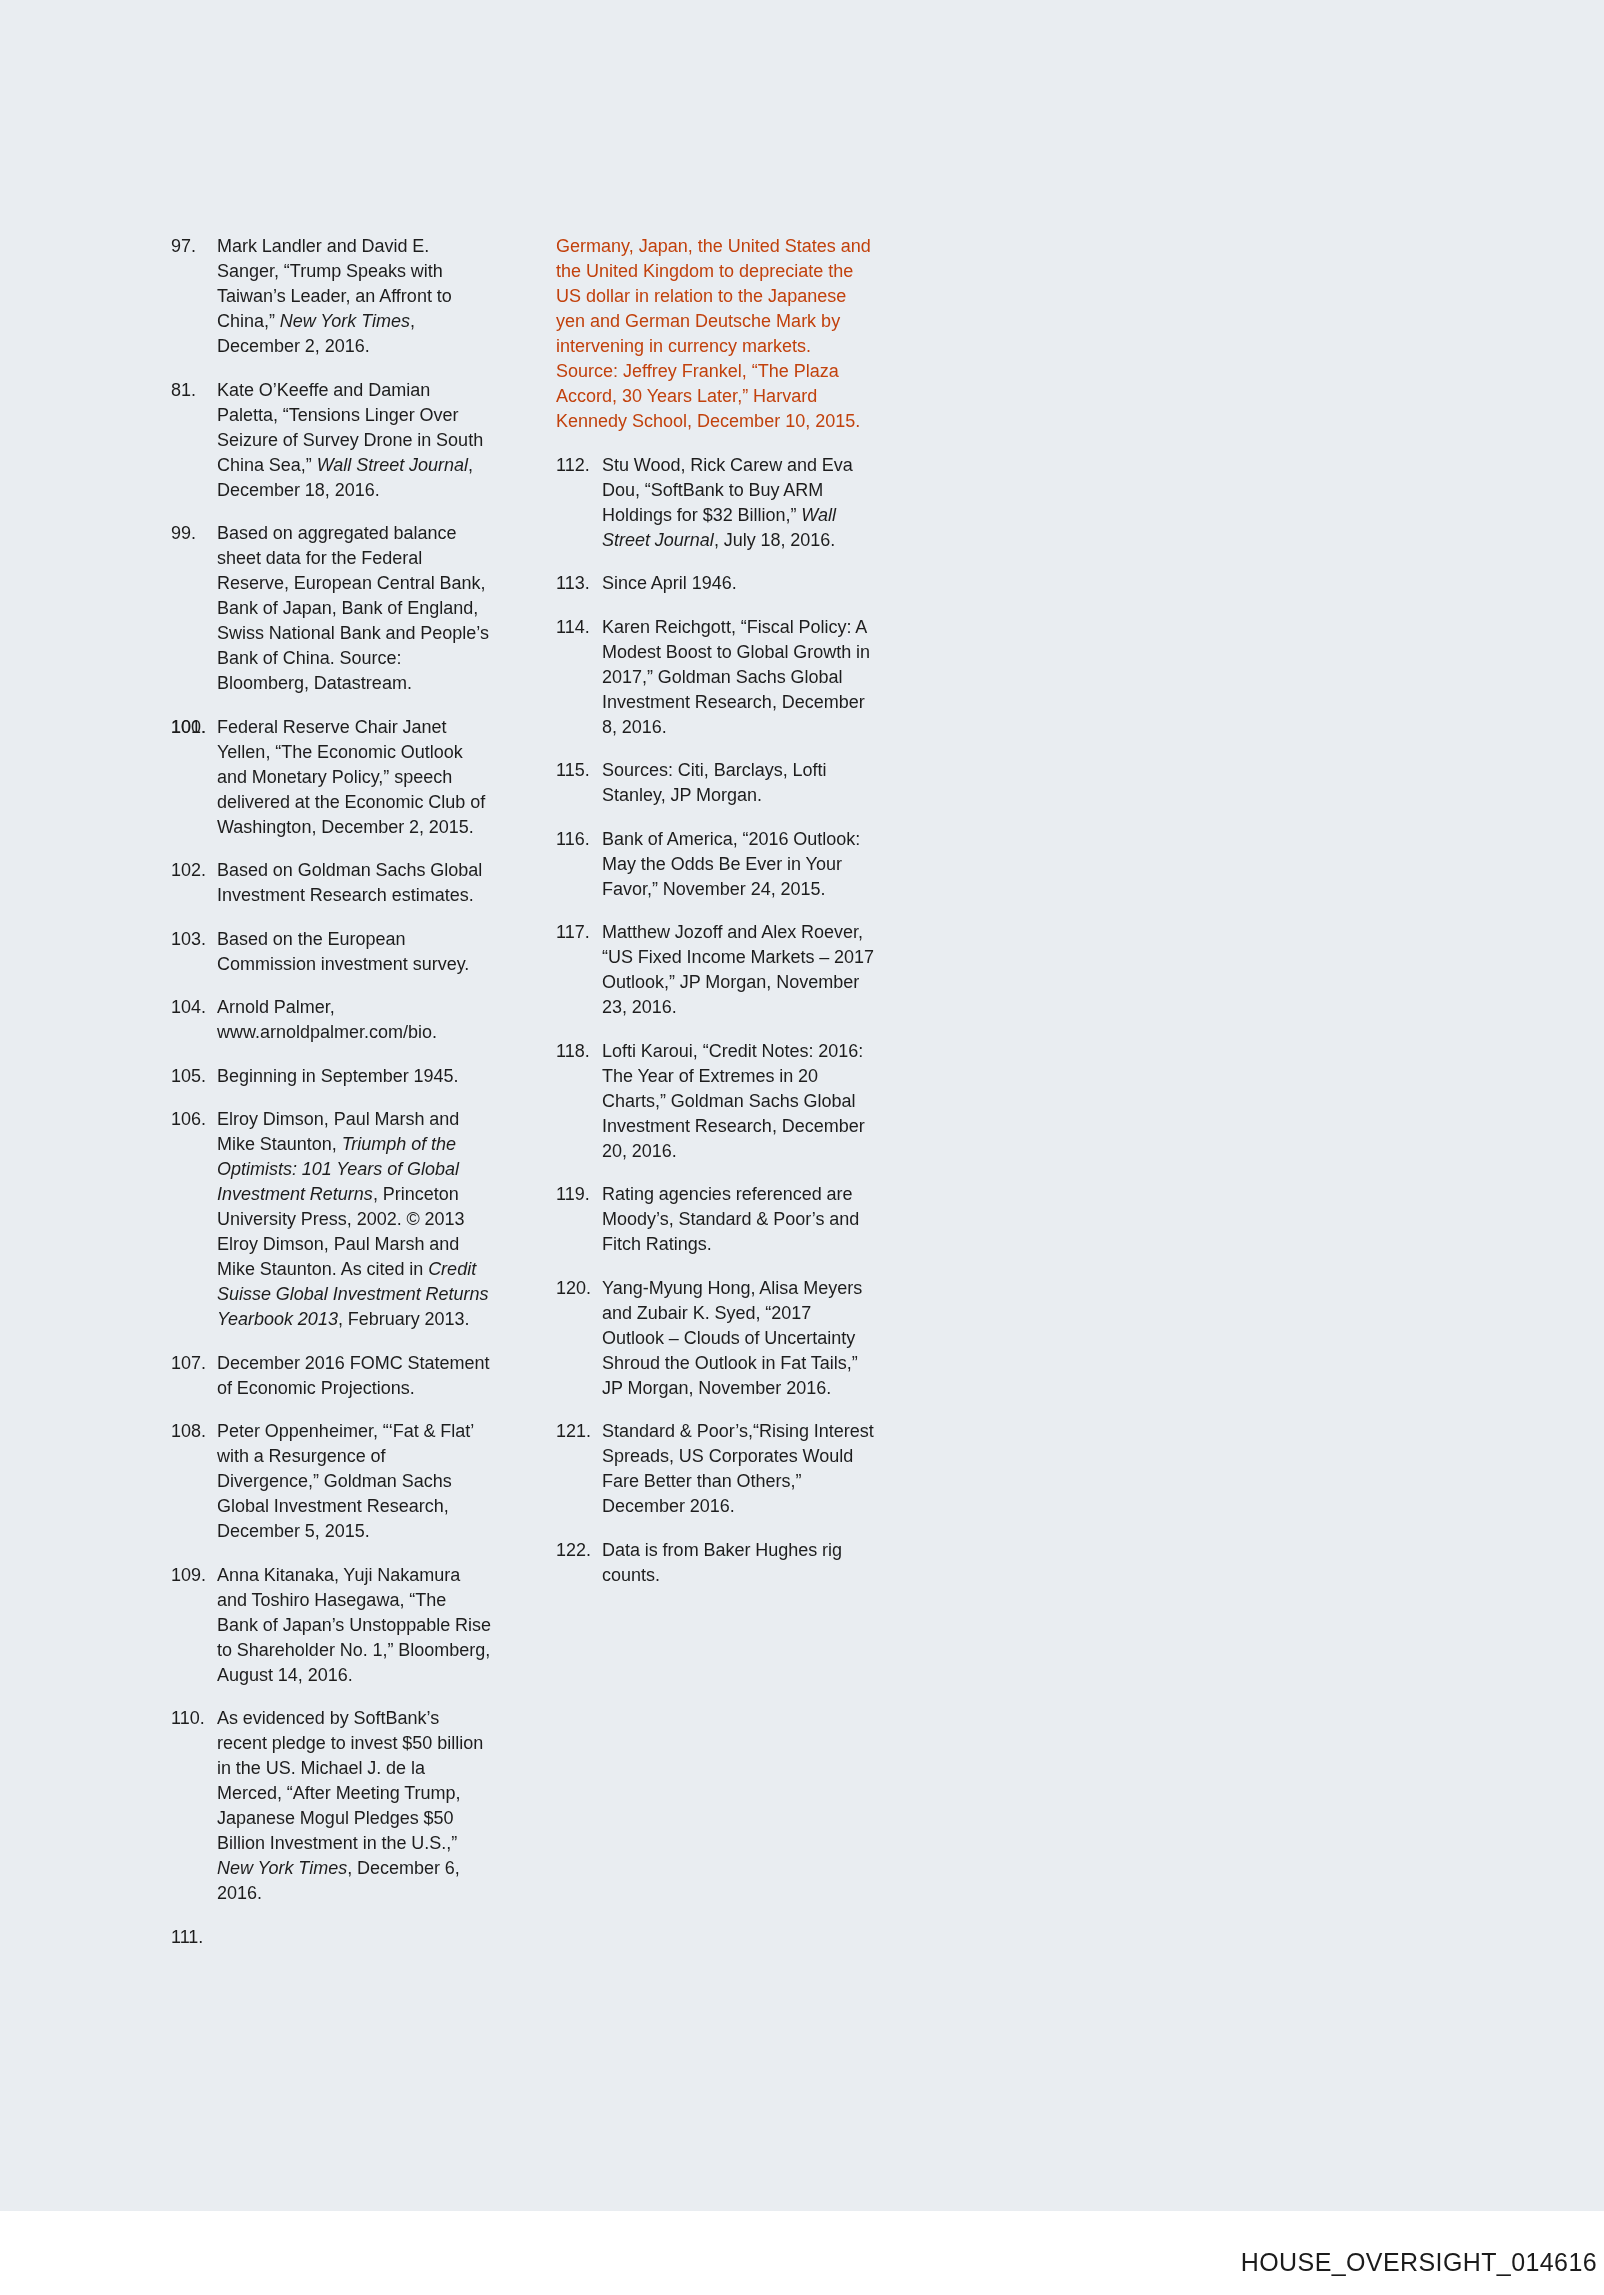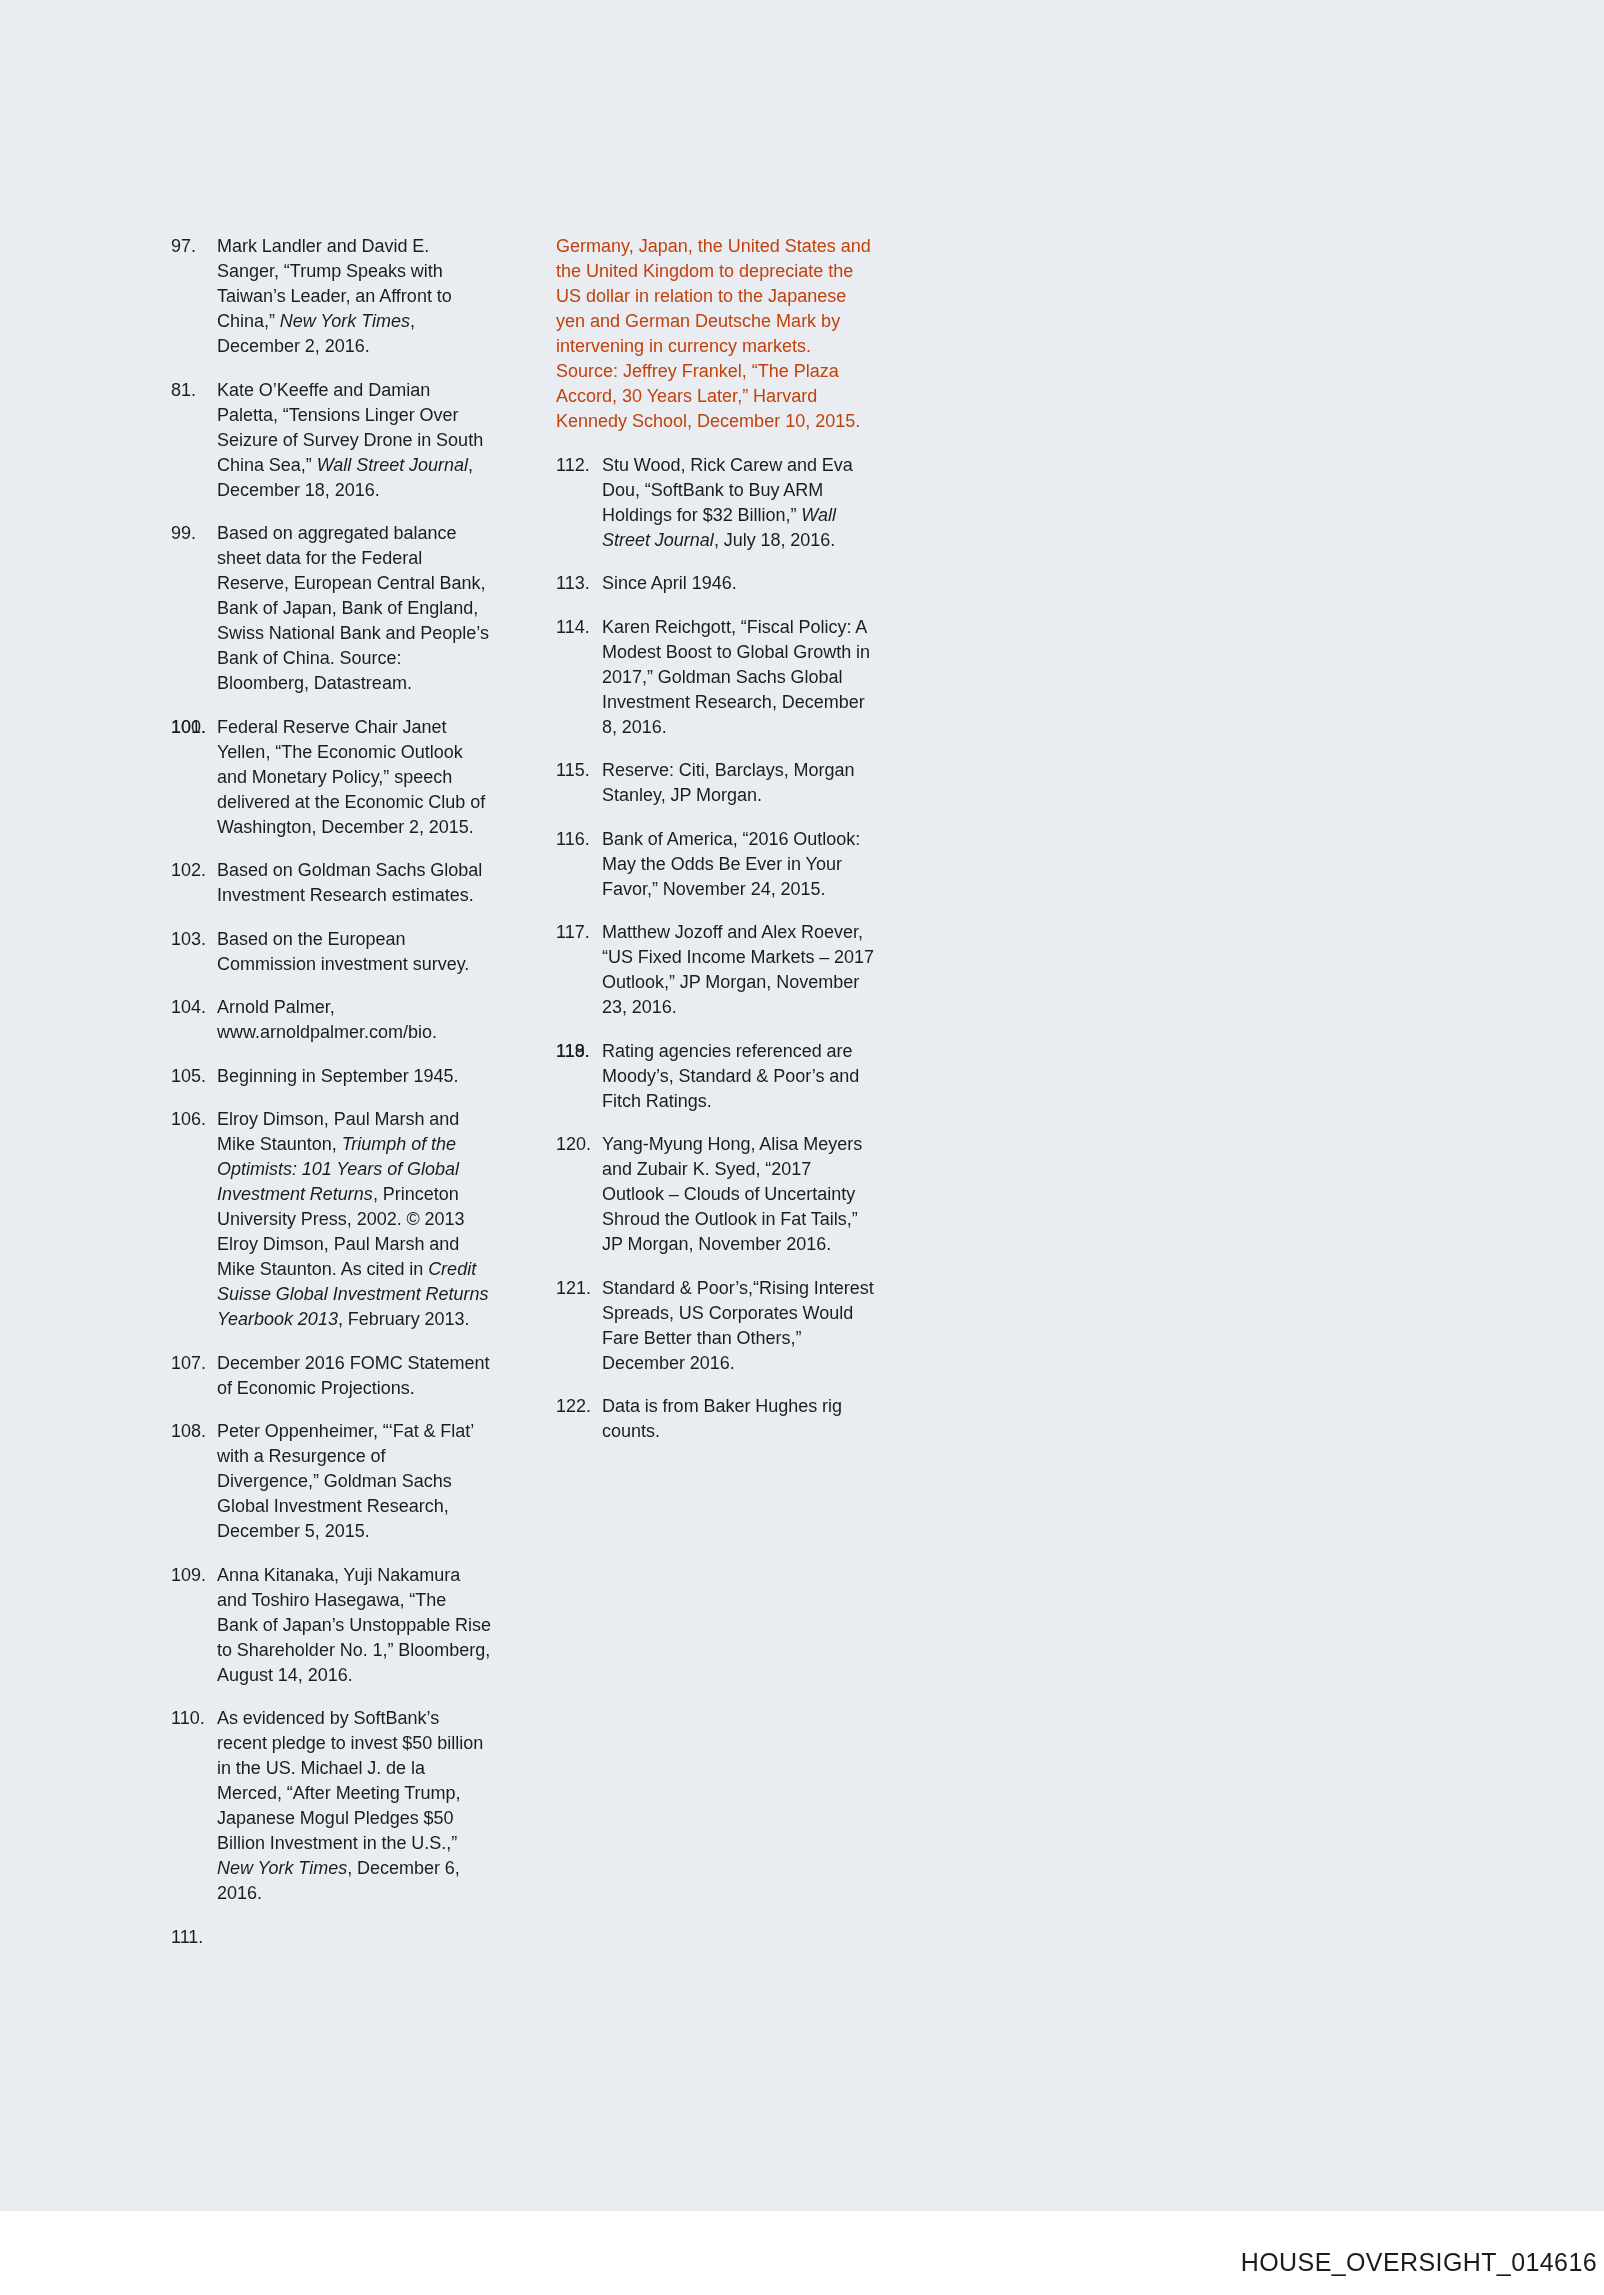--- a/index.html
+++ b/index.html
@@ -167,32 +167,33 @@
         <div class="note">
           <span class="num">113.</span>
           <span class="body"><span>Since April 1946.</span></span>
         </div>
         <div class="note">
           <span class="num">114.</span>
           <span class="body"><span>Karen Reichgott, “Fiscal Policy: A Modest Boost to Global Growth in 2017,” Goldman Sachs Global Investment Research, December 8, 2016.</span></span>
         </div>
         <div class="note">
           <span class="num">115.</span>
-          <span class="body"><span>Reserve: Citi, Barclays, Morgan Stanley, JP Morgan.</span></span>
+          <span class="body"><span>Sources: Citi, Barclays, Lofti Stanley, JP Morgan.</span></span>
         </div>
         <div class="note">
           <span class="num">116.</span>
           <span class="body"><span>Bank of America, “2016 Outlook: May the Odds Be Ever in Your Favor,” November 24, 2015.</span></span>
         </div>
         <div class="note">
           <span class="num">117.</span>
           <span class="body"><span>Matthew Jozoff and Alex Roever, “US Fixed Income Markets – 2017 Outlook,” JP Morgan, November 23, 2016.</span></span>
         </div>
         <div class="note">
           <span class="num">118.</span>
+          <span class="body"><span>Lofti Karoui, “Credit Notes: 2016: The Year of Extremes in 20 Charts,” Goldman Sachs Global Investment Research, December 20, 2016.</span></span>
         </div>
         <div class="note">
           <span class="num">119.</span>
           <span class="body"><span>Rating agencies referenced are Moody’s, Standard &amp; Poor’s and Fitch Ratings.</span></span>
         </div>
         <div class="note">
           <span class="num">120.</span>
           <span class="body"><span>Yang-Myung Hong, Alisa Meyers and Zubair K. Syed, “2017 Outlook – Clouds of Uncertainty Shroud the Outlook in Fat Tails,” JP Morgan, November 2016.</span></span>
         </div>
         <div class="note">

